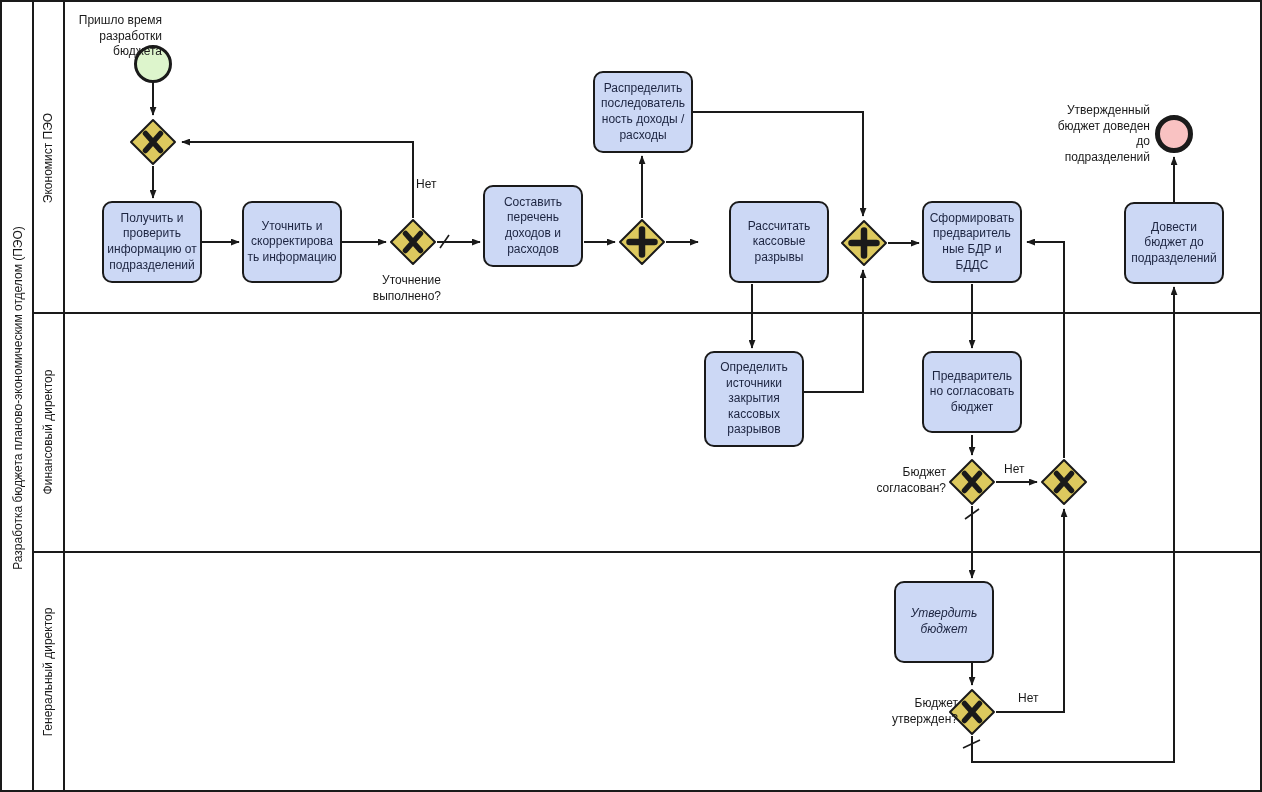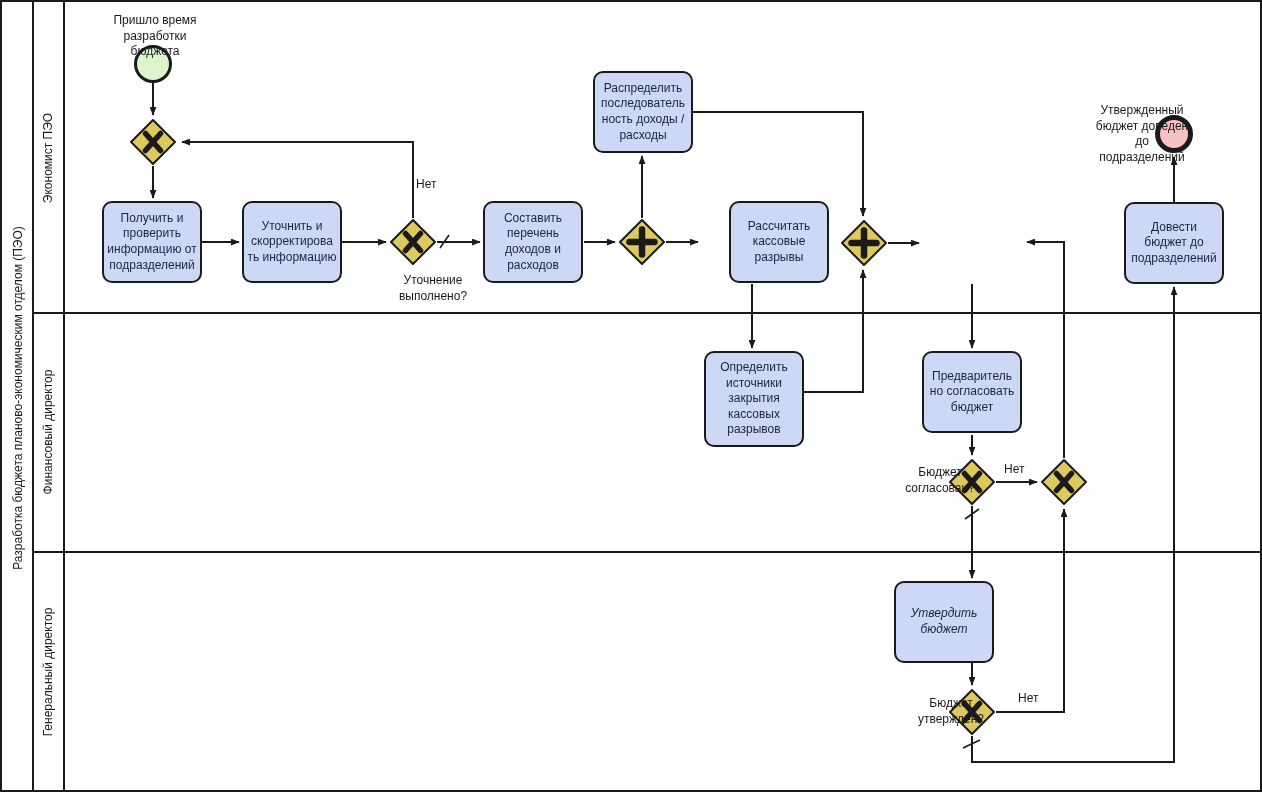--- a/index.html
+++ b/index.html
@@ -46,21 +46,21 @@
     border-radius: 50%;
   }
   .event.start { background: #ddf5cc; border: 3px solid #1a1a1a; }
   .event.end   { background: #f9c2c2; border: 5px solid #1a1a1a; }
   .flabel {
     position: absolute;
     font-size: 12px; line-height: 1.3;
     color: #1a1a1a;
     white-space: pre-line;
   }
-  .flabel.center { text-align: center; margin-left: 40px; }
+  .flabel.center { text-align: right; }
 </style>
 </head>
 <body>
 
 <div class="stage">
 
   <svg class="layer">
     <defs>
       <marker id="arr" markerWidth="9" markerHeight="7" refX="8.2" refY="3.5" orient="auto" markerUnits="userSpaceOnUse">
         <path d="M0,0 L9,3.5 L0,7 Z" fill="#1a1a1a"></path>
@@ -118,31 +118,35 @@
 до
 подразделений</div>
 
   <div class="task" style="left:100px; top:199px;">Получить и
 проверить
 информацию от
 подразделений</div>
   <div class="task" style="left:240px; top:199px;">Уточнить и
 скорректирова
 ть информацию</div>
-  <div class="task" style="left:481px; top:199px;">Составить
+  <div class="task" style="left:481px; top:183px;">Составить
 перечень
 доходов и
 расходов</div>
   <div class="task" style="left:591px; top:69px;">Распределить
 последователь
 ность доходы /
 расходы</div>
   <div class="task" style="left:699px; top:199px;margin-left:28px;">Рассчитать
 кассовые
 разрывы</div>
+  <div class="task" style="left:920px; top:199px;">Сформировать
+предваритель
+ные БДР и
+БДДС</div>
   <div class="task" style="left:1122px; top:200px;">Довести
 бюджет до
 подразделений</div>
   <div class="task tall" style="left:702px; top:349px;">Определить
 источники
 закрытия
 кассовых
 разрывов</div>
   <div class="task" style="left:920px; top:349px;">Предваритель
 но согласовать

